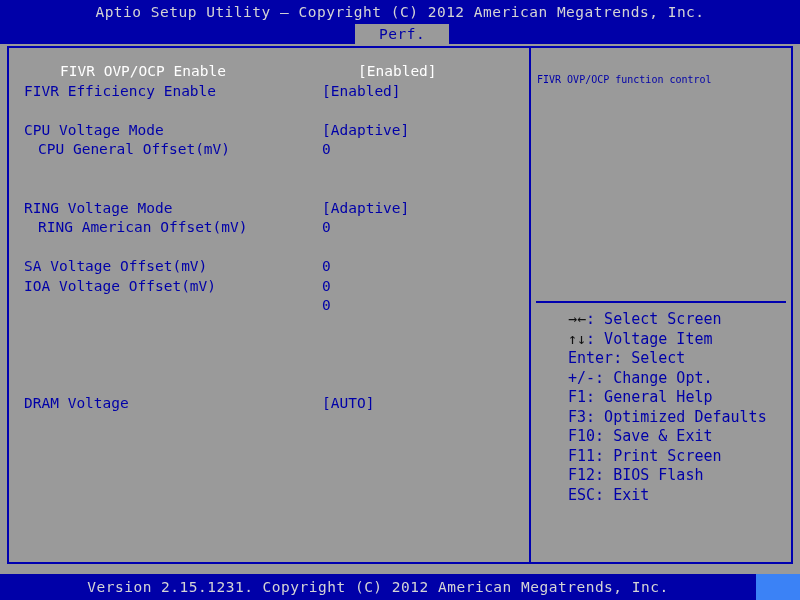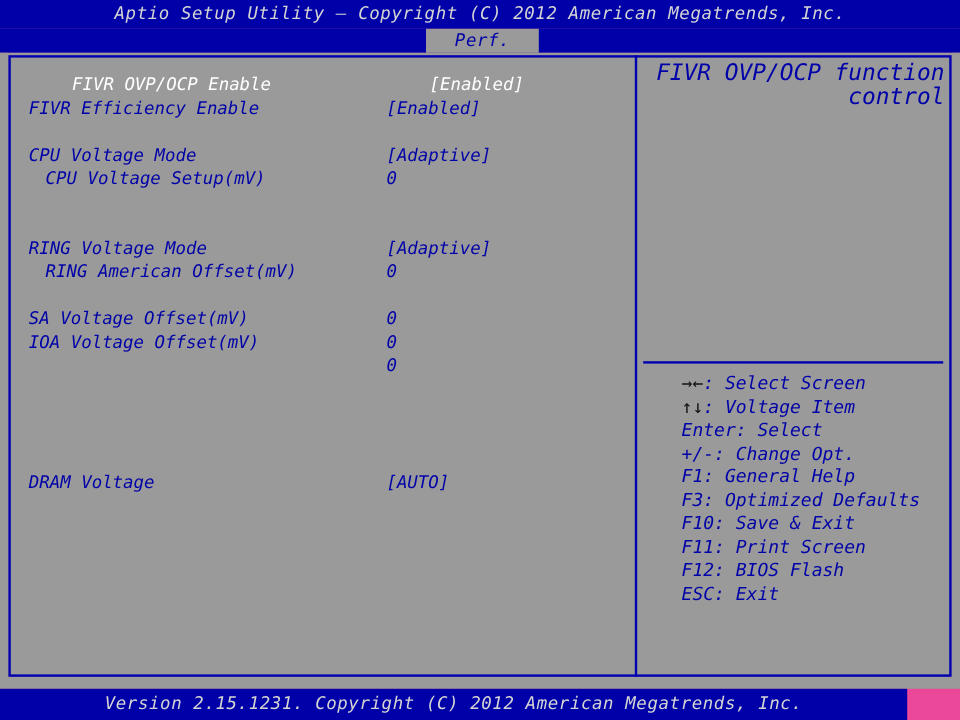--- a/index.html
+++ b/index.html
@@ -12,22 +12,21 @@
     width: 800px;
     height: 600px;
     overflow: hidden;
     font-family: "DejaVu Sans Mono", "Liberation Mono", monospace;
   }
 
   #screen {
     position: relative;
     width: 800px;
     height: 600px;
-    background: #ec4899;
-    font-style: italic;
+    background: #3b82f6;
   }
 
   
   .titlebar {
     position: absolute;
     left: 0;
     top: 0;
     width: 800px;
     height: 24px;
     background: #0000a8;
@@ -144,27 +143,26 @@
     position: absolute;
     left: 298px;
     top: 0;
     color: #0000a8;
   }
 
   
   .help-text {
     position: absolute;
     left: 537px;
-    top: 52px;
+    top: 70px;
     width: 250px;
-    font-size: 19px;
+    font-size: 10px;
     line-height: 19.5px;
     color: #0000a8;
     white-space: pre-wrap;
-    text-align: right;
   }
   .h-divider {
     position: absolute;
     left: 536px;
     top: 301px;
     width: 250px;
     height: 2px;
     background: #0000b0;
   }
   .keylist {
@@ -217,21 +215,21 @@
   <div class="bottom-strip"></div>
 
   <div class="body-frame"></div>
   <div class="v-divider"></div>
 
   <div class="settings" id="settings-list">
       <div class="srow selected"><span class="slabel">FIVR OVP/OCP Enable</span><span class="sval">[Enabled]</span></div>
       <div class="srow"><span class="slabel">FIVR Efficiency Enable</span><span class="sval">[Enabled]</span></div>
       <div class="srow blank"><span class="slabel"></span><span class="sval"></span></div>
       <div class="srow"><span class="slabel">CPU Voltage Mode</span><span class="sval">[Adaptive]</span></div>
-      <div class="srow"><span class="slabel indent">CPU Voltage Setup(mV)</span><span class="sval">0</span></div>
+      <div class="srow"><span class="slabel indent">CPU General Offset(mV)</span><span class="sval">0</span></div>
       <div class="srow blank"><span class="slabel"></span><span class="sval"></span></div>
       <div class="srow blank"><span class="slabel"></span><span class="sval"></span></div>
       <div class="srow"><span class="slabel">RING Voltage Mode</span><span class="sval">[Adaptive]</span></div>
       <div class="srow"><span class="slabel indent">RING American Offset(mV)</span><span class="sval">0</span></div>
       <div class="srow blank"><span class="slabel"></span><span class="sval"></span></div>
       <div class="srow"><span class="slabel">SA Voltage Offset(mV)</span><span class="sval">0</span></div>
       <div class="srow"><span class="slabel">IOA Voltage Offset(mV)</span><span class="sval">0</span></div>
       <div class="srow"><span class="sval">0</span></div>
       <div class="srow blank"><span class="slabel"></span><span class="sval"></span></div>
       <div class="srow blank"><span class="slabel"></span><span class="sval"></span></div>

